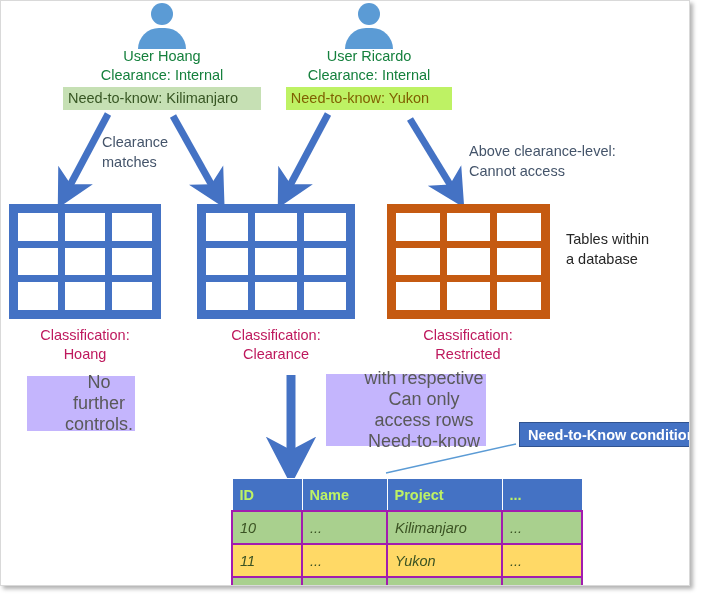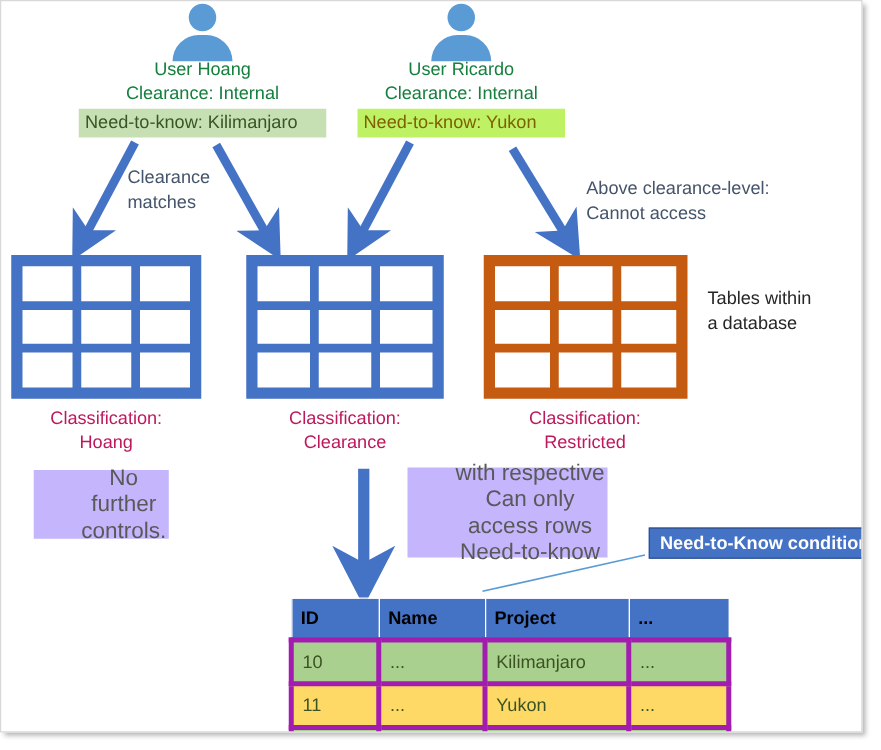--- a/index.html
+++ b/index.html
@@ -106,30 +106,31 @@
     border:1px solid #2F528F;
   }
   
   #data-table{
     border-collapse:collapse;
     width:290px;
     table-layout:fixed;
     font-size:14.5px;
   }
   #data-table th{
-    background:#4472C4;color:#000000;font-weight:bold;
+    background:#4472C4;color:#bef264;font-weight:bold;
     text-align:left;padding:4px 7px;
     border:1px solid #ffffff;
     height:23px;
   }
   #data-table td{
     padding:4px 7px;
-    border:4px solid #a21caf;
+    border:2px solid #a21caf;
     height:23px;
     color:#3B5323;
+    font-style:italic;
   }
   tr.row-green td{background:#A9D08E;color:#375623;}
   tr.row-amber td{background:#FFD966;color:#7F6000;}
   .col-id{width:55px;}
   .col-name{width:70px;margin-left:28px;}
   .col-proj{width:100px;}
   .col-dots{width:65px;}
   svg{overflow:visible;}
 </style>
 </head>

